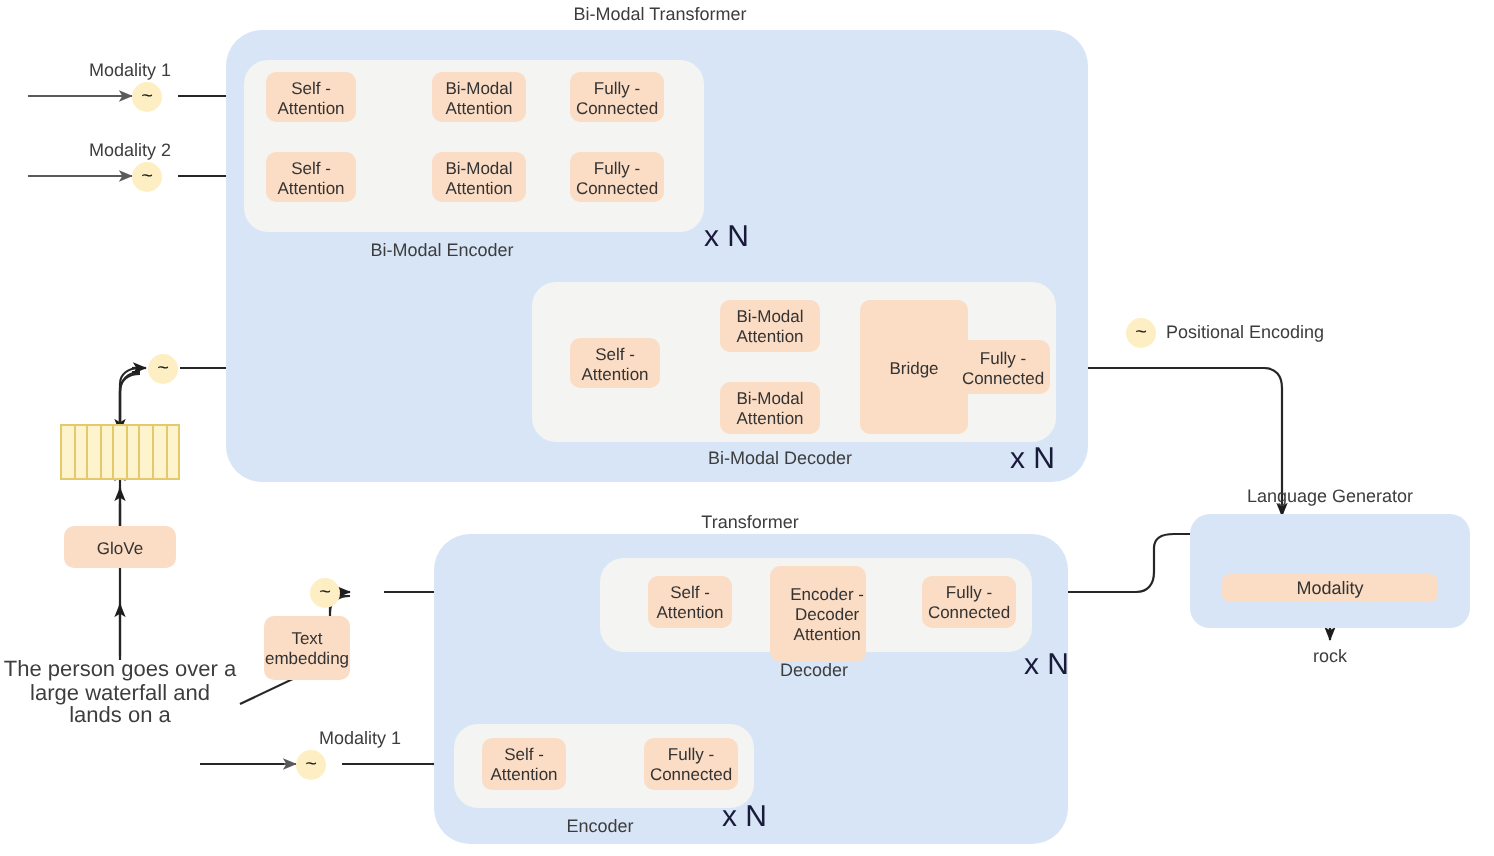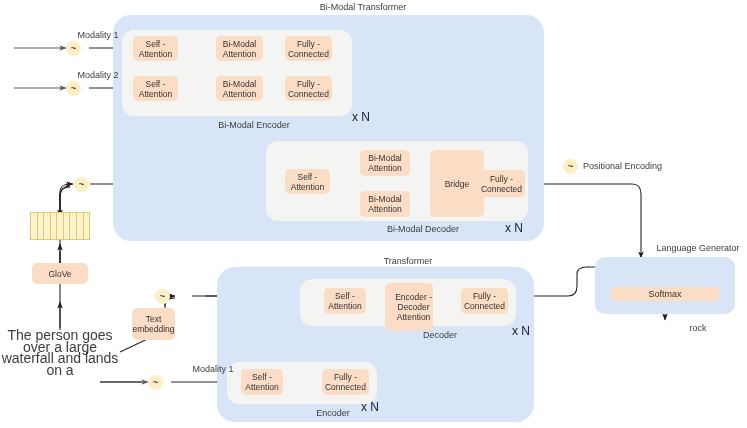--- a/index.html
+++ b/index.html
@@ -10,33 +10,33 @@
 
   .blue-panel{position:absolute;background:#d7e5f7;border-radius:18px;}
   .gray-panel{position:absolute;background:#f4f4f2;border-radius:12px;}
 
   .obox{position:absolute;background:#fbdcc4;border-radius:5px;
         display:flex;align-items:center;justify-content:center;text-align:center;
         font-size:8.5px;line-height:10px;color:#333;box-sizing:border-box;padding:1px;}
   .obox.bar{border-radius:4px;font-size:9px;}
 
   .lbl{position:absolute;font-size:9px;color:#3d3d3d;white-space:nowrap;}
-  .lbl.c{transform:translateX(-50%);text-align:left;margin-left:33px;}
-  .xn{position:absolute;font-size:12px;color:#1a1a3a;white-space:nowrap;}
+  .lbl.c{transform:translateX(-50%);text-align:left;}
+  .xn{position:absolute;font-size:15px;color:#1a1a3a;white-space:nowrap;}
 
   .pe{position:absolute;width:15px;height:15px;border-radius:50%;
       background:#fdeec3;display:flex;align-items:center;justify-content:center;
       font-size:10px;color:#222;line-height:1;}
 
   .embed-bar{position:absolute;background:#fdf3cd;border:1px solid #e3c96b;
              box-sizing:border-box;display:flex;}
   .embed-bar i{flex:1;border-right:1px solid #e3c96b;}
   .embed-bar i:last-child{border-right:none;}
 
-  .caption{position:absolute;font-size:14px;color:#3d3d3d;line-height:11.5px;
+  .caption{position:absolute;font-size:11px;color:#3d3d3d;line-height:11.5px;
            text-align:center;transform:translateX(-50%);}
   .legend-text{position:absolute;font-size:9px;color:#3d3d3d;white-space:nowrap;}
 </style>
 </head>
 <body>
 
 <div id="stage">
 
   <svg id="wires" viewBox="0 0 747 428">
     <defs>
@@ -326,18 +326,18 @@
   <div class="lbl c" style="left:180px;top:364px;">Modality 1</div>
   <div class="pe" style="left:148px;top:375px;">
       <span>~</span>
     </div>
 
   <div class="lbl c" style="left:665px;top:243px;">Language Generator</div>
 
   <div class="blue-panel" style="left:595px;top:257px;width:140px;height:57px;border-radius:10px;"></div>
 
   <div class="obox bar" style="left:611px;top:287px;width:108px;height:14px;">
-    <span>Softmax</span>
+    <span>Modality</span>
   </div>
 
   <div class="lbl c" style="left:665px;top:323px;">rock</div>
 
 </div>
 
 </body></html>

